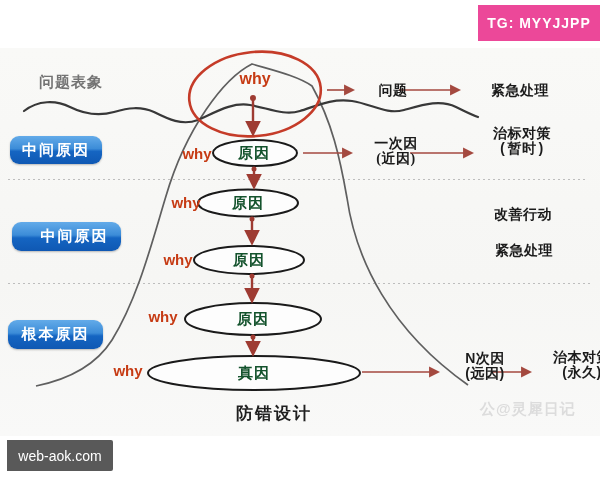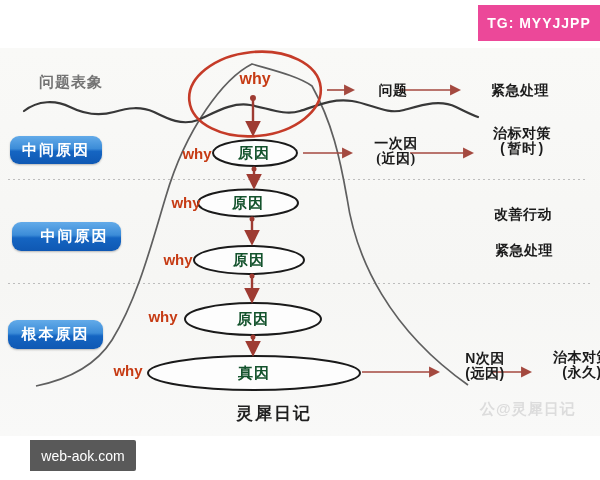--- a/index.html
+++ b/index.html
@@ -8,21 +8,21 @@
   #slide-bg{position:absolute;left:0;top:48px;width:600px;height:388px;
     background:linear-gradient(180deg,#f9f9f7 0%,#f6f6f4 60%,#f9f9f8 100%);}
   #diagram-svg{position:absolute;left:0;top:0;width:600px;height:480px;}
   .abs{position:absolute;}
   .txt{white-space:nowrap;}
 
   
   .tg-badge{left:478px;top:5px;width:122px;height:36px;background:#ec4899;color:#fff;
     font-weight:bold;font-size:14px;letter-spacing:1px;display:flex;align-items:center;justify-content:center;}
   .site-badge{left:7px;top:440px;width:106px;height:31px;background:#595959;color:#fff;
-    font-size:14px;display:flex;align-items:center;justify-content:center;border-radius:0 2px 2px 0;margin-left:23px;}
+    font-size:14px;display:flex;align-items:center;justify-content:center;border-radius:0 2px 2px 0;}
 
   
   .surface-label{left:23px;top:73px;width:80px;font-weight:bold;font-size:15px;color:#737373;letter-spacing:1px;text-align:right;}
   .blue-box{background:linear-gradient(180deg,#63abe9 0%,#3c8cd8 45%,#1565c2 55%,#0f58b3 100%);
     border-radius:9px;color:#fff;font-weight:bold;font-size:15px;letter-spacing:2px;
     display:flex;align-items:center;justify-content:center;box-shadow:0 1px 2px rgba(0,0,0,.25);}
   .box-1{left:10px;top:136px;width:92px;height:28px;}
   .box-2{left:12px;top:222px;width:93px;height:29px;padding-left:16px;}
   .box-3{left:8px;top:320px;width:95px;height:29px;}
 
@@ -157,15 +157,15 @@
   <div class="abs r-txt mid-2 txt">紧急处理</div>
   <div class="abs r-txt r4-from two-line">
     <div class="txt">N次因</div>
     <div class="txt">(远因)</div>
   </div>
   <div class="abs r-txt r4-to two-line">
     <div class="txt">治本对策</div>
     <div class="txt">(永久)</div>
   </div>
 
-  <div class="abs main-title txt">灵犀日记</div>
+  <div class="abs main-title txt">防错设计</div>
   <div class="abs watermark txt">公@灵犀日记</div>
 </div>
 
 </body></html>

